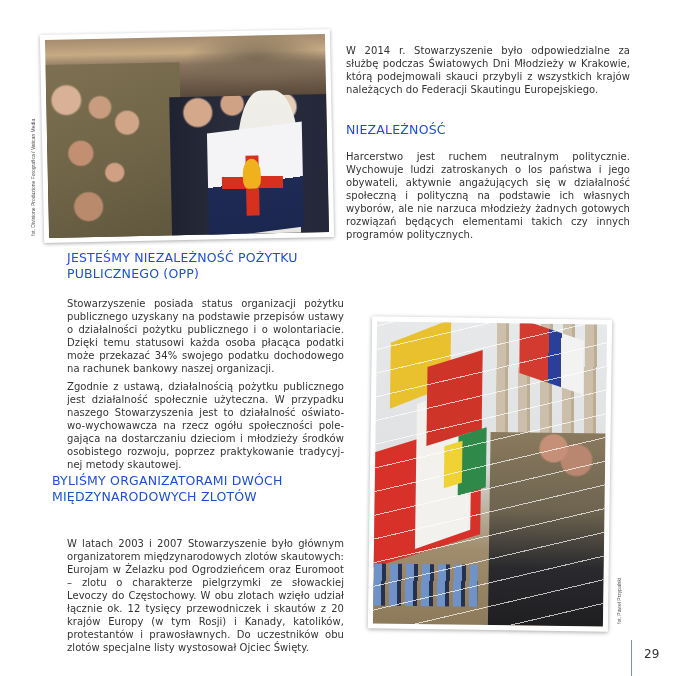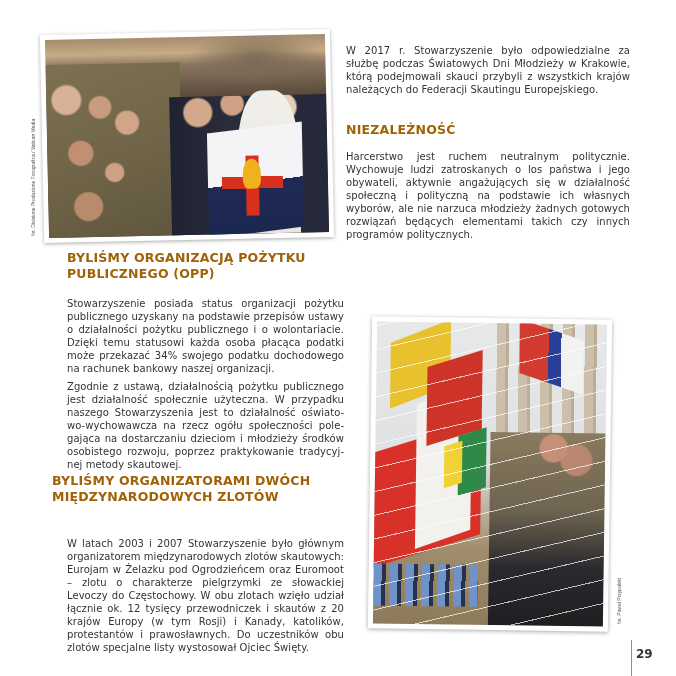--- a/index.html
+++ b/index.html
@@ -114,68 +114,68 @@
     line-height: 13px;
     color: #333333;
     text-align: justify;
     letter-spacing: 0.05px;
   }
   .text-block p { margin-bottom: 5px; hyphens: manual; }
 
   .heading {
     position: absolute;
     font-family: "DejaVu Sans", sans-serif;
-    font-weight: bold;
+    font-weight: normal;
     font-size: 12.5px;
     line-height: 16px;
-    color: #a16207;
+    color: #1d4ed8;
     letter-spacing: 0.2px;
   }
 
   #right-top-text { left: 346px; top: 44px; width: 284px; }
   #heading-niezaleznosc { left: 346px; top: 122px; }
   #right-mid-text { left: 346px; top: 150px; width: 284px; }
 
   #heading-opp { left: 67px; top: 250px; width: 280px; }
   #left-opp-text { left: 67px; top: 297px; width: 277px; }
   #heading-zloty { left: 52px; top: 473px; width: 280px; }
   #left-zloty-text { left: 67px; top: 537px; width: 277px; }
 
   #page-number-block {
     position: absolute; left: 631px; top: 640px; height: 36px;
-    border-left: 1px solid #7f8fb3; padding-left: 4px; font-weight: bold;
+    border-left: 1px solid #7f8fb3; padding-left: 12px;
   }
   #page-number { font-family: "DejaVu Sans", sans-serif; font-size: 12px; color: #333; line-height: 28px; }
 </style>
 </head>
 <body>
 
 <div class="photo-frame" id="photo1">
   <div class="photo">
     <div class="crowd-left"></div>
     <div class="suits"></div>
     <div class="pope"></div>
     <div class="flag"></div>
     <div class="flag-cross"></div>
     <div class="flag-lily"></div>
   </div>
 </div>
 <div class="credit" id="credit1">fot. Divisione Produzione Fotografica / Vatican Media</div>
 
 <div class="text-block" id="right-top-text">
-  <p>W 2017 r. Stowarzyszenie było odpowiedzial­ne za służbę podczas Światowych Dni Młodzieży w Krakowie, którą podejmowali skauci przybyli z wszystkich krajów należących do Federacji Skautingu Europejskiego.</p>
+  <p>W 2014 r. Stowarzyszenie było odpowiedzial­ne za służbę podczas Światowych Dni Młodzieży w Krakowie, którą podejmowali skauci przybyli z wszystkich krajów należących do Federacji Skautingu Europejskiego.</p>
 </div>
 
 <div class="heading" id="heading-niezaleznosc">NIEZALEŻNOŚĆ</div>
 
 <div class="text-block" id="right-mid-text">
   <p>Harcerstwo jest ruchem neutralnym politycznie. Wychowuje ludzi zatroskanych o los państwa i jego obywateli, aktywnie angażujących się w działalność społeczną i polityczną na podstawie ich własnych wyborów, ale nie narzuca młodzieży żadnych gotowych rozwiązań będących elementami takich czy innych programów politycznych.</p>
 </div>
 
-<div class="heading" id="heading-opp">BYLIŚMY ORGANIZACJĄ POŻYTKU PUBLICZNEGO (OPP)</div>
+<div class="heading" id="heading-opp">JESTEŚMY NIEZALEŻNOŚĆ POŻYTKU PUBLICZNEGO (OPP)</div>
 
 <div class="text-block" id="left-opp-text">
   <p>Stowarzyszenie posiada status organizacji pożytku publicznego uzyskany na podstawie przepisów ustawy o działalności pożytku publicznego i o wolon­tariacie. Dzięki temu statusowi każda osoba płacąca podatki może przekazać 34% swojego podatku docho­dowego na rachunek bankowy naszej organizacji.</p>
   <p>Zgodnie z ustawą, działalnością pożytku publicznego jest działalność społecznie użyteczna. W przypadku naszego Stowarzyszenia jest to działalność oświato­wo-wychowawcza na rzecz ogółu społeczności pole­gająca na dostarczaniu dzieciom i młodzieży środków osobistego rozwoju, poprzez praktykowanie tradycyj­nej metody skautowej.</p>
 </div>
 
 <div class="heading" id="heading-zloty">BYLIŚMY ORGANIZATORAMI DWÓCH MIĘDZYNARODOWYCH ZLOTÓW</div>
 
 <div class="text-block" id="left-zloty-text">
   <p>W latach 2003 i 2007 Stowarzyszenie było głównym organizatorem międzynarodowych zlotów skauto­wych: Eurojam w Żelazku pod Ogrodzieńcem oraz Euromoot – zlotu o charakterze pielgrzymki ze słowa­ckiej Levoczy do Częstochowy. W obu zlotach wzięło udział łącznie ok. 12 tysięcy przewodniczek i skautów z 20 krajów Europy (w tym Rosji) i Kanady, katolików, protestantów i prawosławnych. Do uczestników obu zlotów specjalne listy wystosował Ojciec Święty.</p>

